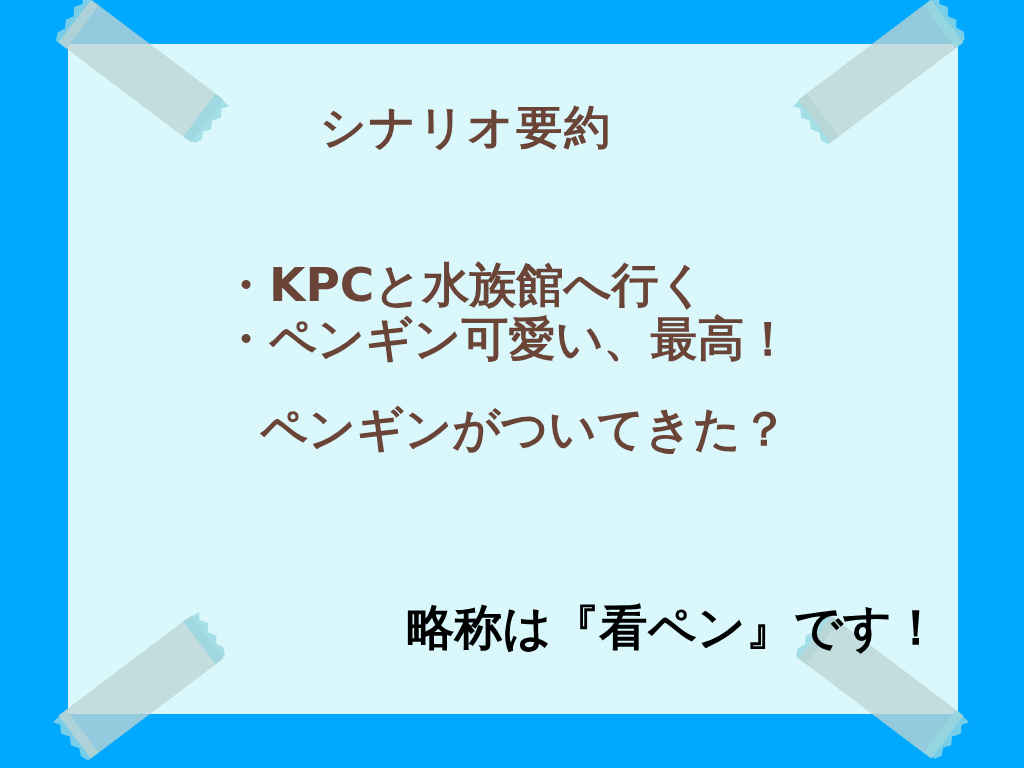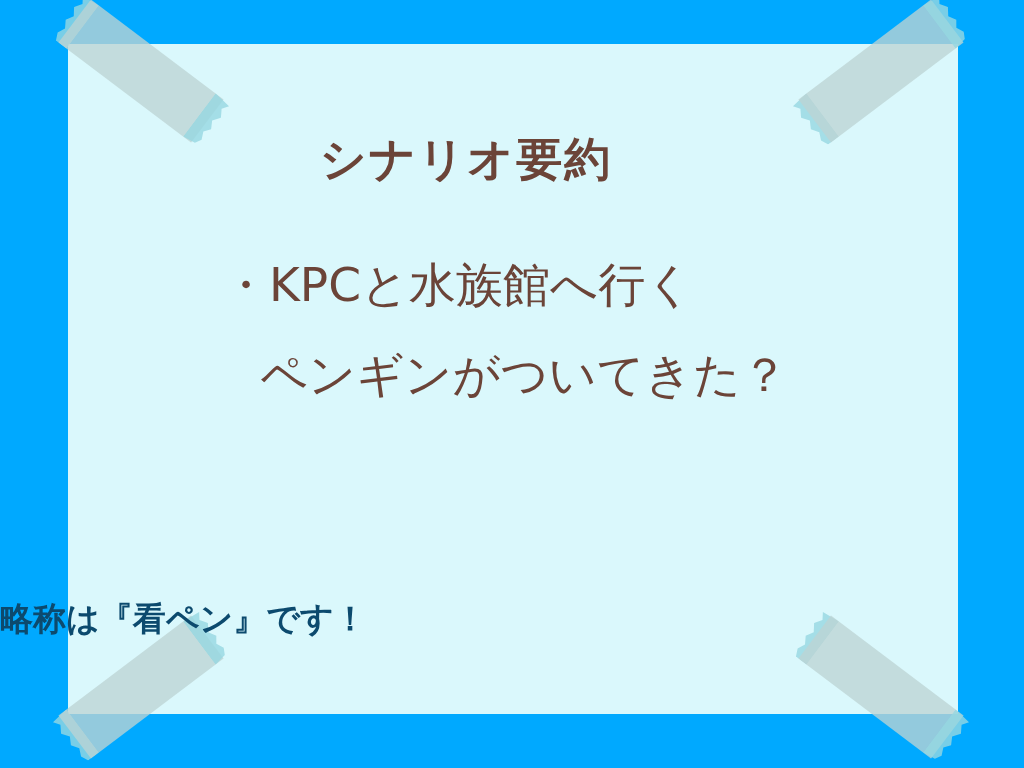--- a/index.html
+++ b/index.html
@@ -65,47 +65,47 @@
     left: 0;
     top: 102px;
     width: 932px;
     text-align: center;
     color: #6b4438;
     font-size: 46px;
     font-weight: bold;
     letter-spacing: 2px;
     line-height: 1.1;
     white-space: pre;
-    margin-top: 32px;
   }
   #bullets {
     position: absolute;
     left: 222px;
     top: 258px;
     width: 720px;
     color: #6b4438;
     font-size: 47px;
-    font-weight: normal;
+    font-weight: bold;
     line-height: 54px;
     letter-spacing: 0px;
   }
   #bullets .line {
     white-space: pre;
   }
   #bullets .line.cont {
     padding-left: 38px;
     margin-top: 36px;
   }
   #footnote {
     position: absolute;
     left: 0;
     top: 600px;
     width: 940px;
-    color: #0c4a6e;
-    font-size: 33px;
+    text-align: right;
+    color: #000000;
+    font-size: 48px;
     font-weight: bold;
     line-height: 1.15;
     white-space: pre;
   }
 </style>
 </head>
 <body>
 
 <div id="slide">
 
@@ -132,18 +132,19 @@
   <div class="tape" id="tape-br">
     <div class="tipL"></div>
     <div class="body"></div>
     <div class="tipR"></div>
   </div>
 
   <div id="title">シナリオ要約</div>
 
   <div id="bullets">
     <div class="line"><span>・</span><span>KPCと水族館へ行く</span></div>
+    <div class="line"><span>・</span><span>ペンギン可愛い、最高！</span></div>
     <div class="line cont"><span>ペンギンがついてきた？</span></div>
   </div>
 
   <div id="footnote">略称は『看ペン』です！</div>
 
 </div>
 
 </body></html>

